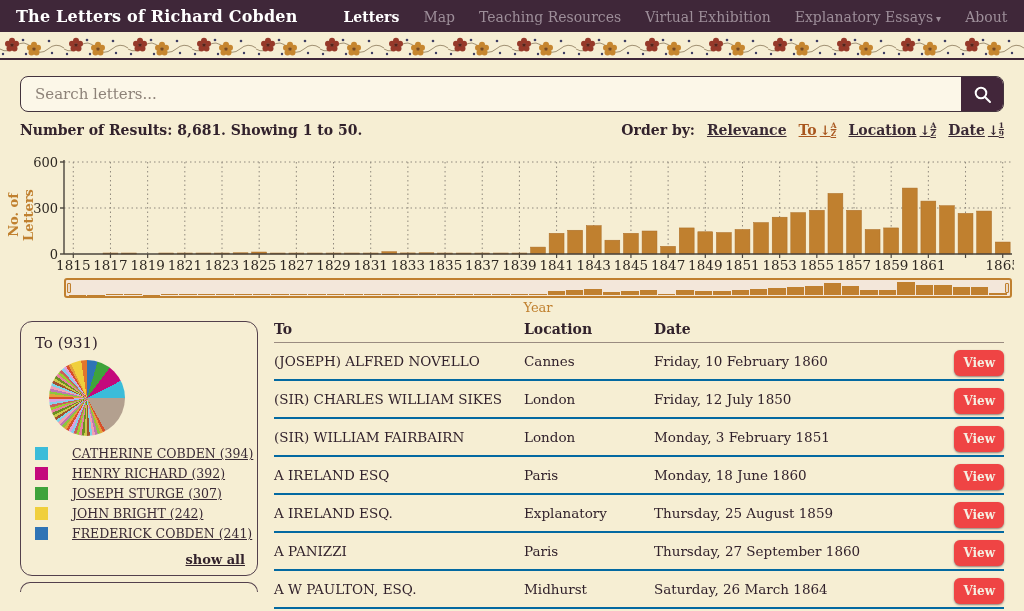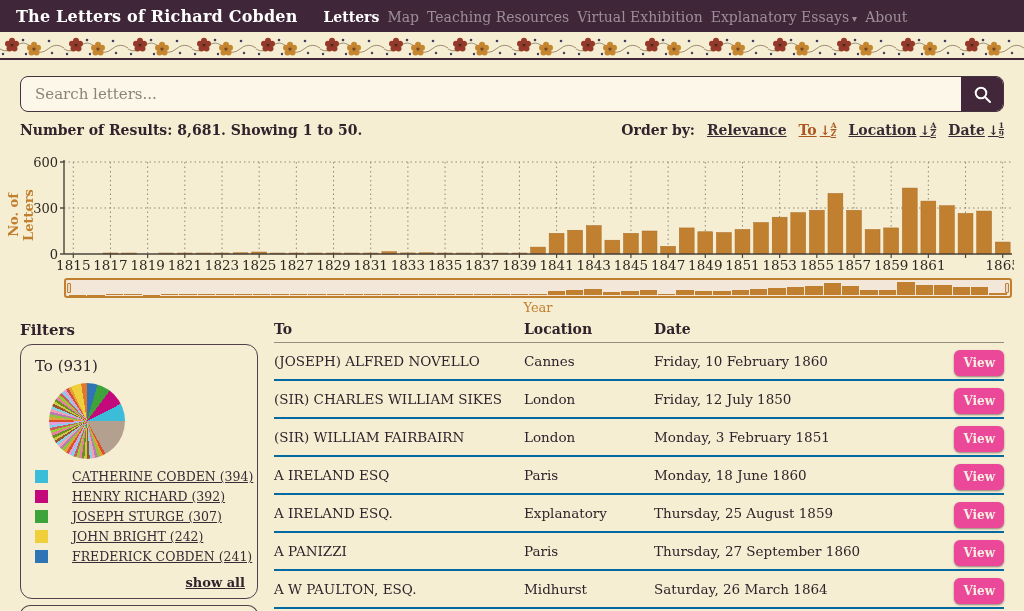--- a/index.html
+++ b/index.html
@@ -2,21 +2,21 @@
 <html><head>
 <meta charset="utf-8">
 <style>
   * { margin:0; padding:0; box-sizing:border-box; }
   html,body { width:1024px; height:611px; overflow:hidden; }
   body { background:#f6eed3; font-family:"DejaVu Serif","Liberation Serif",serif; color:#32222c; }
 
   
   .navbar { height:32px; background:#3f2739; display:flex; align-items:center; padding:0 16px; gap:26px; }
   .brand { color:#ffffff; font-size:16px; font-weight:700; letter-spacing:.2px; white-space:nowrap; }
-  .navmenu { display:flex; gap:8px; list-style:none; align-items:center; }
+  .navmenu { display:flex; gap:24px; list-style:none; align-items:center;margin-left:20px; }
   .navmenu a { text-decoration:none; font-size:14px; color:#9d8e99; white-space:nowrap; }
   .navmenu a.active { color:#ffffff; font-weight:700; }
   .caret { font-size:10px; margin-left:3px; }
 
   
   .floral { height:28px; background:#f6eed3; border-bottom:2px solid #3f2739; overflow:hidden; }
 
   
   .main { padding:0 20px; }
   .searchbar { margin-top:16px; display:flex; height:36px; border:1.5px solid #43333d; border-radius:8px; overflow:hidden; background:#fcf7e8; }
@@ -57,21 +57,21 @@
   .legend a { font-size:12.5px; color:#3a2a35; text-decoration:underline; white-space:nowrap; cursor:pointer; }
   .showall { text-align:right; margin-top:8px; }
   .showall a { font-size:13px; font-weight:700; color:#32222c; text-decoration:underline; cursor:pointer; }
   .panel-stub { margin-top:6px; border:1.5px solid #53404c; border-bottom:none; border-radius:12px 12px 0 0; height:10px; }
 
   
   .lettertable { flex:1; }
   .thead { display:grid; grid-template-columns:250px 130px 1fr 50px; font-weight:700; font-size:14px; padding-bottom:5px; border-bottom:1px solid #9a8b80; }
   .trow { display:grid; grid-template-columns:250px 130px 1fr 50px; align-items:center; height:38px; border-bottom:2px solid #0369a1; font-size:13.5px; }
   .trow .viewcell { display:flex; justify-content:flex-end; align-self:end; margin-bottom:3px; }
-  .viewbtn { background:#ec4899; color:#f5efe2; border:none; border-radius:6px; font:700 12px "DejaVu Serif","Liberation Serif",serif; padding:6px 9px; cursor:pointer; box-shadow:0 1px 2px rgba(40,20,35,.5); }
+  .viewbtn { background:#ef4444; color:#f5efe2; border:none; border-radius:6px; font:700 12px "DejaVu Serif","Liberation Serif",serif; padding:6px 9px; cursor:pointer; box-shadow:0 1px 2px rgba(40,20,35,.5); }
 </style>
 </head>
 <body>
 
 <div class="navbar">
   <a class="brand">The Letters of Richard Cobden</a>
   <ul class="navmenu">
       <li><a class="active">Letters</a></li>
       <li><a>Map</a></li>
       <li><a>Teaching Resources</a></li>
@@ -373,21 +373,20 @@
       <div class="mbar" style="height: 9.52326px;"></div>
       <div class="mbar" style="height: 8.01163px;"></div>
       <div class="mbar" style="height: 8.46512px;"></div>
       <div class="mbar" style="height: 2.35814px;"></div>
       <div class="handle r"></div>
     </div>
   <div class="xaxislab">Year</div>
 
   <div class="lower">
     <div class="leftcol">
-      <div class="filters-heading">Filters</div>
       <div class="panel">
         <div class="panel-title">To (931)</div>
         <div class="pie" id="pie" style="background: conic-gradient(rgb(47, 116, 181) 0%, rgb(47, 116, 181) 4.49%, rgb(63, 163, 59) 4.49%, rgb(63, 163, 59) 10.21%, rgb(196, 9, 124) 10.21%, rgb(196, 9, 124) 17.51%, rgb(59, 188, 217) 17.51%, rgb(59, 188, 217) 24.86%, rgb(179, 160, 143) 24.86%, rgb(179, 160, 143) 41.86%, rgb(217, 79, 43) 41.86%, rgb(217, 79, 43) 43.02%, rgb(226, 161, 60) 43.02%, rgb(226, 161, 60) 44.18%, rgb(140, 198, 63) 44.18%, rgb(140, 198, 63) 45.34%, rgb(189, 119, 178) 45.34%, rgb(189, 119, 178) 46.5%, rgb(242, 160, 181) 46.5%, rgb(242, 160, 181) 47.67%, rgb(127, 212, 232) 47.67%, rgb(127, 212, 232) 48.83%, rgb(160, 82, 45) 48.83%, rgb(160, 82, 45) 49.99%, rgb(201, 201, 74) 49.99%, rgb(201, 201, 74) 51.15%, rgb(107, 142, 35) 51.15%, rgb(107, 142, 35) 52.32%, rgb(232, 126, 161) 52.32%, rgb(232, 126, 161) 53.48%, rgb(154, 205, 50) 53.48%, rgb(154, 205, 50) 54.64%, rgb(205, 92, 92) 54.64%, rgb(205, 92, 92) 55.8%, rgb(135, 206, 235) 55.8%, rgb(135, 206, 235) 56.96%, rgb(221, 160, 221) 56.96%, rgb(221, 160, 221) 58.13%, rgb(217, 79, 43) 58.13%, rgb(217, 79, 43) 59.29%, rgb(226, 161, 60) 59.29%, rgb(226, 161, 60) 60.45%, rgb(140, 198, 63) 60.45%, rgb(140, 198, 63) 61.61%, rgb(189, 119, 178) 61.61%, rgb(189, 119, 178) 62.77%, rgb(242, 160, 181) 62.77%, rgb(242, 160, 181) 63.94%, rgb(127, 212, 232) 63.94%, rgb(127, 212, 232) 65.1%, rgb(160, 82, 45) 65.1%, rgb(160, 82, 45) 66.26%, rgb(201, 201, 74) 66.26%, rgb(201, 201, 74) 67.42%, rgb(107, 142, 35) 67.42%, rgb(107, 142, 35) 68.59%, rgb(232, 126, 161) 68.59%, rgb(232, 126, 161) 69.75%, rgb(154, 205, 50) 69.75%, rgb(154, 205, 50) 70.91%, rgb(205, 92, 92) 70.91%, rgb(205, 92, 92) 72.07%, rgb(135, 206, 235) 72.07%, rgb(135, 206, 235) 73.23%, rgb(221, 160, 221) 73.23%, rgb(221, 160, 221) 74.4%, rgb(217, 79, 43) 74.4%, rgb(217, 79, 43) 75.56%, rgb(226, 161, 60) 75.56%, rgb(226, 161, 60) 76.72%, rgb(140, 198, 63) 76.72%, rgb(140, 198, 63) 77.88%, rgb(189, 119, 178) 77.88%, rgb(189, 119, 178) 79.04%, rgb(242, 160, 181) 79.04%, rgb(242, 160, 181) 80.21%, rgb(127, 212, 232) 80.21%, rgb(127, 212, 232) 81.37%, rgb(160, 82, 45) 81.37%, rgb(160, 82, 45) 82.53%, rgb(201, 201, 74) 82.53%, rgb(201, 201, 74) 83.69%, rgb(107, 142, 35) 83.69%, rgb(107, 142, 35) 84.86%, rgb(232, 126, 161) 84.86%, rgb(232, 126, 161) 86.02%, rgb(154, 205, 50) 86.02%, rgb(154, 205, 50) 87.18%, rgb(205, 92, 92) 87.18%, rgb(205, 92, 92) 88.34%, rgb(135, 206, 235) 88.34%, rgb(135, 206, 235) 89.5%, rgb(221, 160, 221) 89.5%, rgb(221, 160, 221) 90.67%, rgb(217, 79, 43) 90.67%, rgb(217, 79, 43) 91.83%, rgb(226, 161, 60) 91.83%, rgb(226, 161, 60) 92.99%, rgb(240, 207, 60) 92.99%, rgb(240, 207, 60) 97.5%, rgb(226, 118, 44) 97.5%, rgb(226, 118, 44) 100%);"></div>
         <ul class="legend" id="legend">
             <li>
               <span class="sw" style="background: rgb(59, 188, 217);"></span>
               <a>CATHERINE COBDEN (394)</a>
             </li>
             <li>
               <span class="sw" style="background: rgb(196, 9, 124);"></span>

